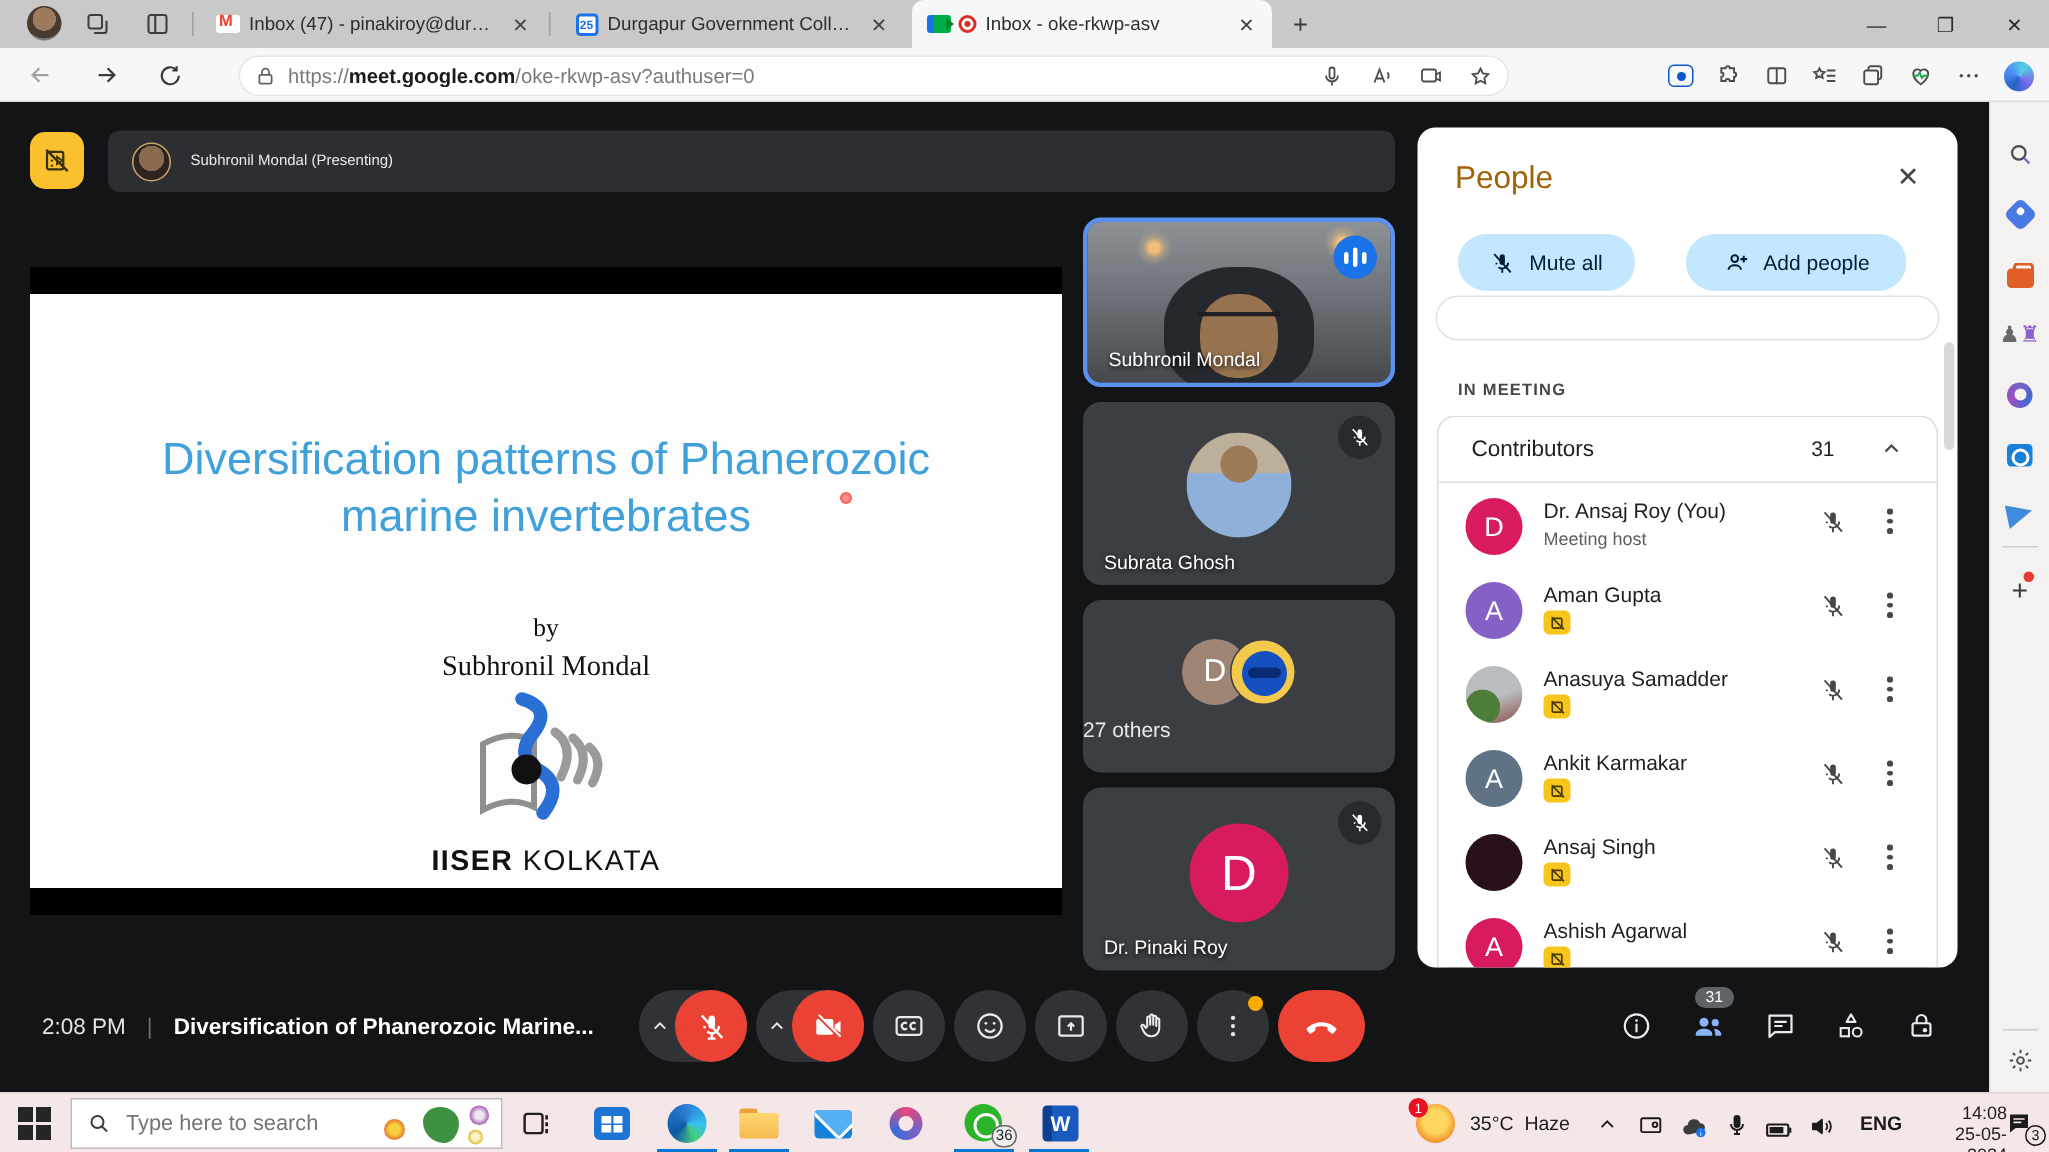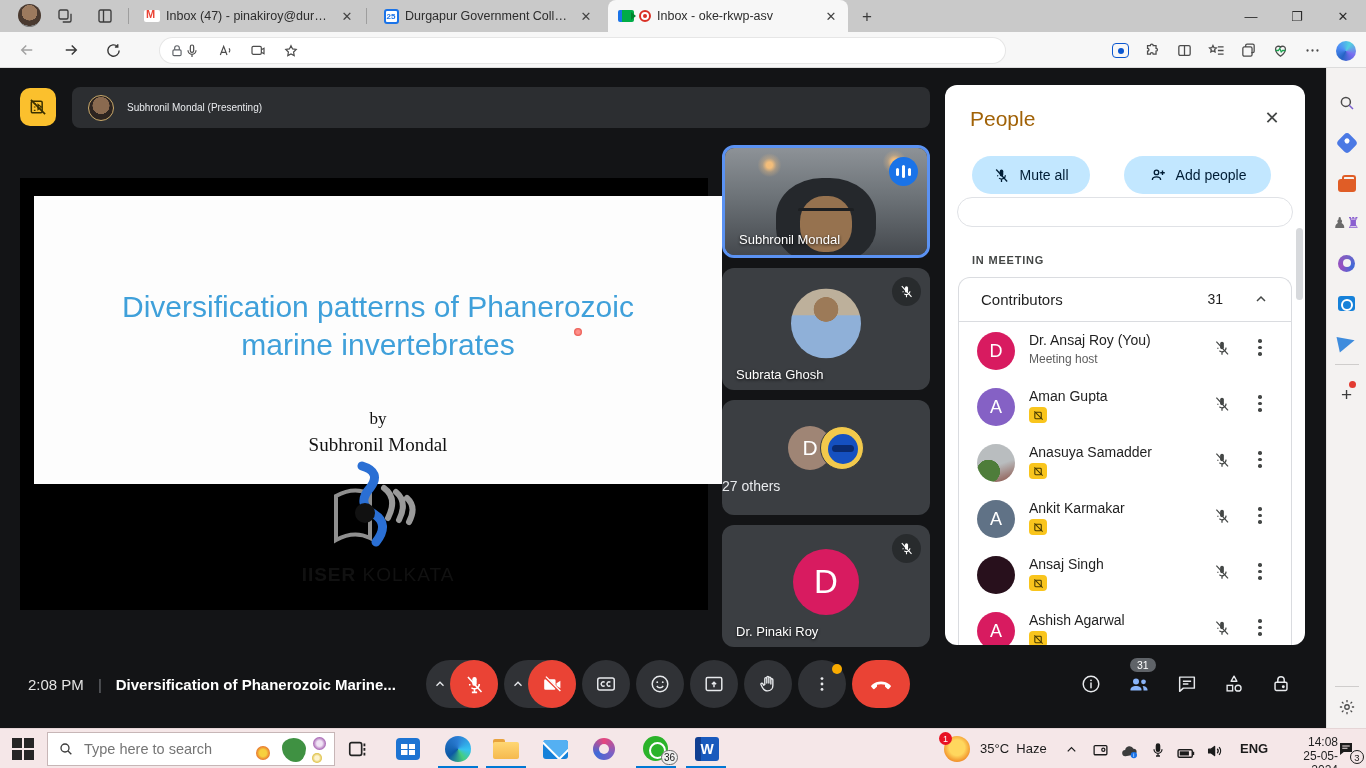--- a/index.html
+++ b/index.html
@@ -43,21 +43,21 @@
 
 
 .meetarea{position:absolute;left:0;top:68px;width:1326px;height:660px;background:#131416;}
 .yellowbadge{position:absolute;left:20px;top:20px;width:36px;height:38px;border-radius:10px;background:#fbc02d;color:#3a3000;}
 .presentbar{position:absolute;left:72px;top:19px;width:858px;height:41px;background:#2c2e31;border-radius:8px;display:flex;align-items:center;padding-left:16px;}
 .presentbar .pav2{width:26px;height:26px;border-radius:50%;background:radial-gradient(circle at 50% 40%,#8a6a50 0 45%,#2d2420 46%);border:1px solid #c9a96a;}
 .presentbar .ptext{color:#e8eaed;font-size:10px;font-weight:500;margin-left:13px;}
 
 
 .slidewrap{position:absolute;left:20px;top:110px;width:688px;height:432px;background:#000;}
-.slide{position:absolute;left:14px;top:18px;width:688px;height:288px;background:#fdfdfd;}
+.slide{position:absolute;left:0;top:18px;width:688px;height:396px;background:#fdfdfd;}
 .stitle{position:absolute;left:0;top:92px;width:100%;text-align:center;color:#3fa0da;font-size:30px;font-weight:500;line-height:38px;}
 .laser{position:absolute;left:540px;top:132px;width:8px;height:8px;border-radius:50%;background:radial-gradient(circle,#ff8f8a 0 30%,#d93025 100%);}
 .sby{position:absolute;left:0;top:213px;width:100%;text-align:center;font-family:"Liberation Serif",serif;font-size:17px;color:#111;}
 .sauthor{position:absolute;left:0;top:238px;width:100%;text-align:center;font-family:"Liberation Serif",serif;font-size:19px;color:#111;}
 .slogo{position:absolute;left:50%;top:262px;transform:translateX(-50%);}
 .slogotext{position:absolute;left:0;top:368px;width:100%;text-align:center;font-size:19px;letter-spacing:1px;color:#111;}
 .slogotext b{font-weight:bold;}
 
 
 .tile{position:absolute;left:722px;width:208px;border-radius:12px;background:#3b3e42;overflow:hidden;}
@@ -245,20 +245,21 @@
           <path d="M20 12a8 8 0 1 1-2.3-5.6M18 3v4h-4"></path>
         </svg>
     </div>
     <div class="urlpill">
       <span class="ic" style="color:#5f6368">
         <svg viewBox="0 0 24 24" width="14" height="14" fill="none" stroke="currentColor" stroke-width="2">
             <rect x="5" y="10" width="14" height="10" rx="2"></rect>
             <path d="M8 10V7a4 4 0 0 1 8 0v3"></path>
           </svg>
       </span>
+      <span class="urltext"><span>https://</span><b>meet.google.com</b><span>/oke-rkwp-asv?authuser=0</span></span>
       <span class="pillicons">
         <span class="ic">
             <svg viewBox="0 0 24 24" width="16" height="16" fill="none" stroke="currentColor" stroke-width="1.8">
               <rect x="9.5" y="3" width="5" height="11" rx="2.5"></rect>
               <path d="M6 11a6 6 0 0 0 12 0M12 17v4"></path>
             </svg>
           </span>
         <span class="ic">
             <svg viewBox="0 0 24 24" width="16" height="16" fill="none" stroke="currentColor" stroke-width="1.8">
               <path d="M5 18L10 5l5 13M6.5 14h7"></path>

